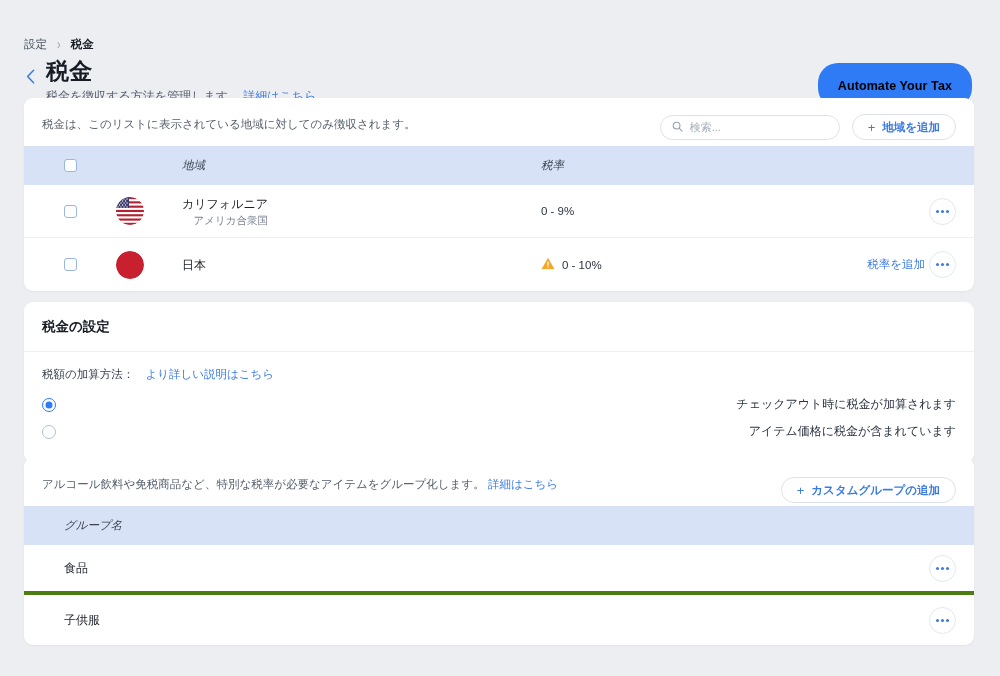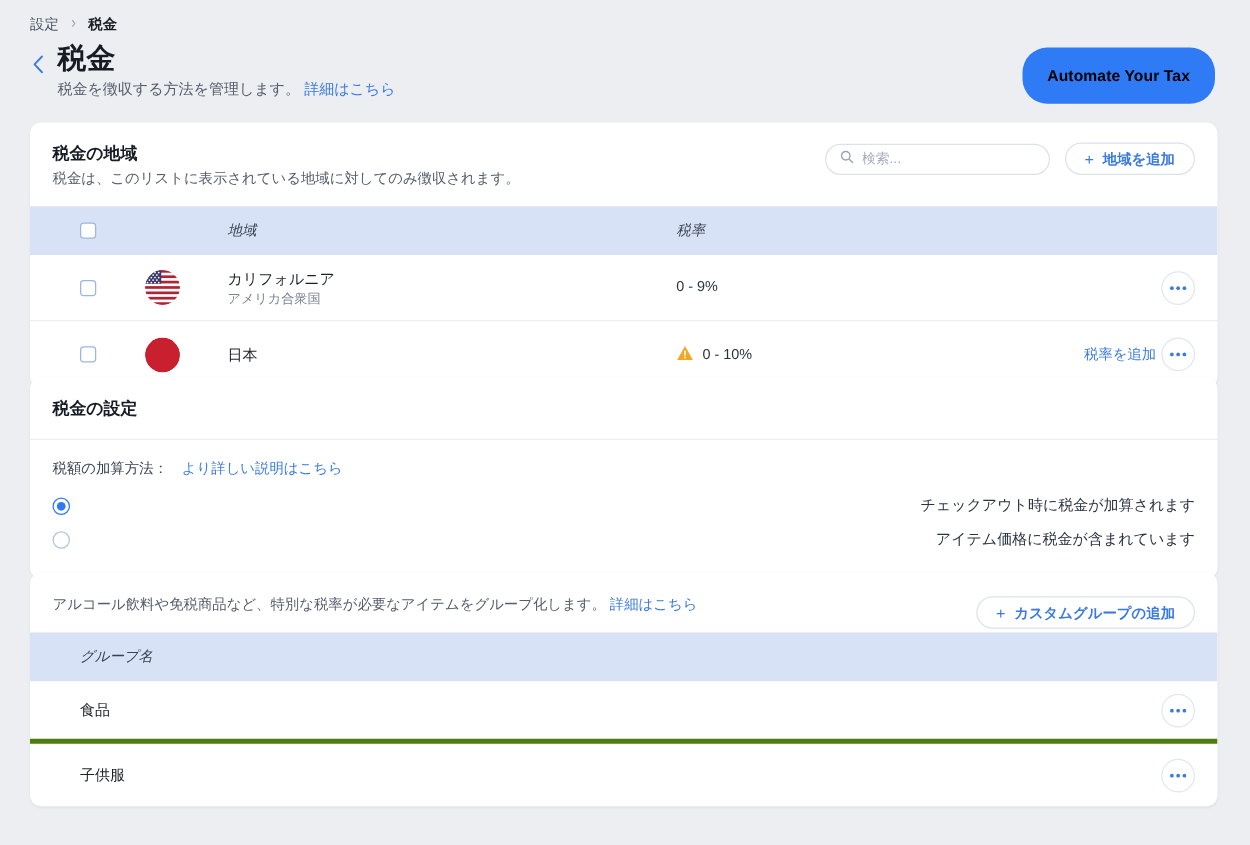--- a/index.html
+++ b/index.html
@@ -15,20 +15,21 @@
   }
 
   
   .breadcrumb {
     display: flex;
     align-items: center;
     gap: 10px;
     padding: 10px 0 0 24px;
     font-size: 11.5px;
     height: 28px;
+    margin-top: 25px;
   }
   .crumb-link { color: #4a5361; }
   .crumb-sep {
     color: #9aa3b0;
     font-size: 11px;
     transform: scaleY(1.25);
   }
   .crumb-current { color: #1b1f27; font-weight: 700; }
 
   
@@ -212,21 +213,21 @@
     position: absolute;
     left: 50%; top: 50%;
     transform: translate(-50%,-50%);
     width: 28px; height: 28px;
     border-radius: 50%;
     background: #c8202f;
   }
 
   .region-cell { position: absolute; left: 158px; }
   .region-name { font-size: 12px; color: #1b1f27; line-height: 16px; }
-  .region-country { font-size: 10.5px; color: #7a8393; margin-top: 1px; line-height: 14px; }
+  .region-country { font-size: 10.5px; color: #7a8393; margin-top: 1px; line-height: 14px; text-align: right; }
 
   .rate-cell {
     position: absolute;
     left: 517px;
     display: flex;
     align-items: center;
     gap: 7px;
     font-size: 11.5px;
     color: #2b3240;
   }
@@ -344,21 +345,20 @@
       <span>税金を徴収する方法を管理します。</span>
       <span class="inline-link">詳細はこちら</span>
     </div>
   </div>
   <button class="automate-btn">Automate Your Tax</button>
 </div>
 
 <div class="card" style="top:98px;">
   <div class="card-head">
     <div>
-      <div class="card-title">税金の地域</div>
       <div class="card-sub">税金は、このリストに表示されている地域に対してのみ徴収されます。</div>
     </div>
     <div class="head-actions">
       <div class="search-wrap">
         <span>
           <svg width="11" height="11" viewBox="0 0 12 12">
               <circle cx="5" cy="5" r="3.7" stroke="#9aa3b0" stroke-width="1.2" fill="none"></circle>
               <path d="M8 8l3 3" stroke="#9aa3b0" stroke-width="1.2" stroke-linecap="round"></path>
             </svg>
         </span>

